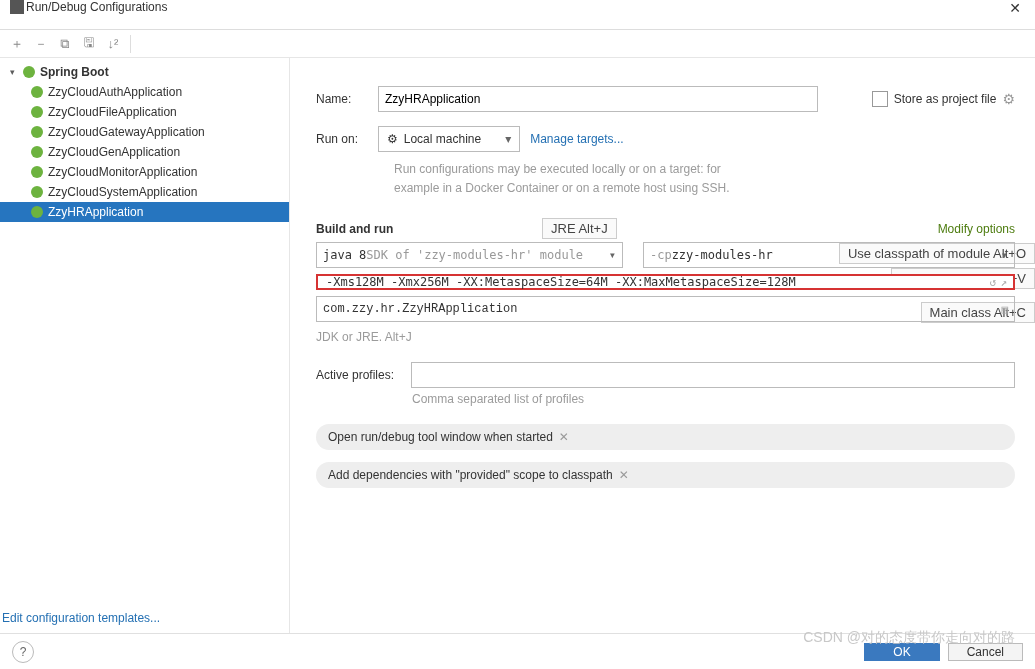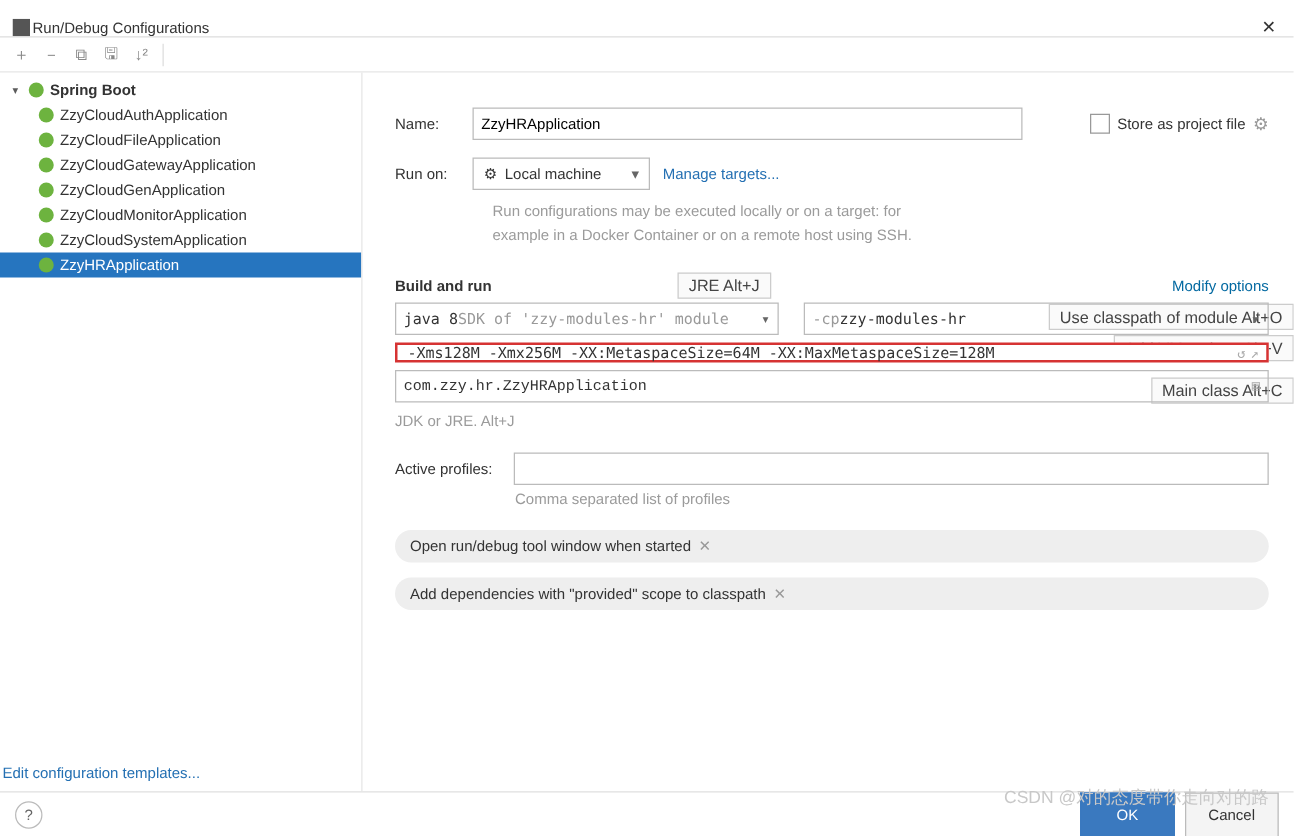--- a/index.html
+++ b/index.html
@@ -1,17 +1,17 @@
 <!DOCTYPE html>
 <html><head>
 <meta charset="utf-8">
 <style>
 * { box-sizing: border-box; margin: 0; padding: 0; }
 body { font-family: "Segoe UI", Arial, sans-serif; font-size: 12px; color: #333; background: #fff; width: 1035px; height: 669px; overflow: hidden; position: relative; }
-.titlebar { height: 30px; display: flex; align-items: flex-end; padding: 0 10px; border-bottom: 1px solid #ddd; background: #fff; }
+.titlebar { height: 30px; display: flex; align-items: flex-start; padding: 0 10px; border-bottom: 1px solid #ddd; background: #fff; }
 .titlebar-title { flex: 1; padding-left: 2px; }
 .close-x { font-size: 14px; color: #333; cursor: pointer; padding: 0 4px; }
 .toolbar { height: 28px; display: flex; align-items: center; gap: 6px; padding: 0 8px; border-bottom: 1px solid #e6e6e6; }
 .tool-icon { width: 18px; height: 18px; display: inline-flex; align-items: center; justify-content: center; font-size: 13px; color: #888; cursor: pointer; }
 .tool-sep { width: 1px; height: 18px; background: #ddd; margin: 0 2px; }
 .main { display: flex; height: 576px; }
 .sidebar { width: 292px; border-right: 1px solid #e6e6e6; overflow: auto; padding-top: 4px; }
 .tree-item { display: flex; align-items: center; padding: 2px 0 2px 10px; gap: 4px; cursor: pointer; height: 20px; }
 .tree-item.child { padding-left: 30px; }
 .tree-item.selected { background: #2675bf; color: #fff; }
@@ -24,21 +24,21 @@
 .name-input { width: 440px; height: 26px; border: 1px solid #bbb; padding: 2px 6px; font-size: 12px; }
 .checkbox-wrap { display: flex; align-items: center; gap: 6px; margin-left: auto; }
 .ckb { width: 16px; height: 16px; border: 1px solid #999; background: #fff; }
 .gear { color: #999; font-size: 14px; }
 .runon-dd { display: flex; align-items: center; gap: 6px; border: 1px solid #bbb; padding: 4px 8px; height: 26px; cursor: pointer; }
 .runon-dd .caret { margin-left: 18px; color: #666; }
 .link { color: #2470b3; cursor: pointer; }
 .hint { color: #9b9b9b; font-size: 12px; margin: 8px 0 0 78px; line-height: 1.6; }
 .sect-head { display: flex; align-items: center; margin-top: 24px; margin-bottom: 6px; }
 .sect-title { font-weight: bold; }
-.modify { margin-left: auto; color: #0369a1; cursor: pointer; }
+.modify { margin-left: auto; color: #4d7c0f; cursor: pointer; }
 .bar-line { display: flex; gap: 20px; margin-bottom: 6px; }
 .dd-box { border: 1px solid #bbb; height: 26px; display: flex; align-items: center; padding: 0 6px; font-family: "Consolas", monospace; font-size: 12px; position: relative; }
 .dd-box .caret2 { position: absolute; right: 6px; color: #666; }
 .jdk-box { flex: 0.45; }
 .cp-box { flex: 0.55; }
 .gray { color: #999; }
 .vm-box { border: 2px solid #d63333; height: 16px; display: flex; align-items: center; padding: 0 8px; font-family: "Consolas", monospace; font-size: 12px; margin-bottom: 6px; background: #fff; position: relative; }
 .side-icons { position: absolute; right: 6px; display: flex; gap: 4px; color: #aaa; font-size: 11px; }
 .mainclass-box { border: 1px solid #bbb; height: 26px; display: flex; align-items: center; padding: 0 6px; font-family: Liberation Mono, monospace; font-size: 12px; margin-bottom: 8px; position: relative; }
 .small-gray { color: #9b9b9b; font-size: 12px; margin-bottom: 18px; }
@@ -48,21 +48,21 @@
 .chip .x { color: #999; }
 .hint-popup { position: absolute; right: 0; background: #fafafa; border: 1px solid #ccc; padding: 2px 8px; font-size: 13px; color: #444; white-space: nowrap; }
 .hp2 { top: 185px; }
 .hp3 { top: 210px; }
 .hp4 { top: 244px; }
 .hp-jre { left: 252px; right: auto; top: 160px; }
 .bottom { position: absolute; bottom: 0; left: 0; right: 0; height: 36px; border-top: 1px solid #e0e0e0; display: flex; align-items: center; padding: 0 12px; background: #fff; }
 .help-circle { width: 22px; height: 22px; border: 1px solid #bbb; border-radius: 50%; display: flex; align-items: center; justify-content: center; color: #666; cursor: pointer; }
 .edit-templates { position: absolute; left: 2px; bottom: 44px; color: #2470b3; cursor: pointer; }
 .footer-btns { margin-left: auto; display: flex; gap: 8px; }
-.btn { height: 36px; padding: 0 18px; border: 1px solid #bbb; background: #f4f4f4; cursor: pointer; font-size: 12px; display: flex; align-items: center; }
+.btn { height: 18px; padding: 0 18px; border: 1px solid #bbb; background: #f4f4f4; cursor: pointer; font-size: 12px; display: flex; align-items: center; }
 .btn.primary { background: #3a79bf; color: #fff; border: 1px solid #3a79bf; padding: 0 28px; }
 .watermark { position: absolute; right: 20px; bottom: 22px; color: #c8c8c8; font-size: 14px; pointer-events: none; }
 </style>
 </head>
 <body>
 
 <div class="titlebar">
   <svg width="14" height="14">
       <rect width="14" height="14" fill="#555"></rect>
     </svg>

